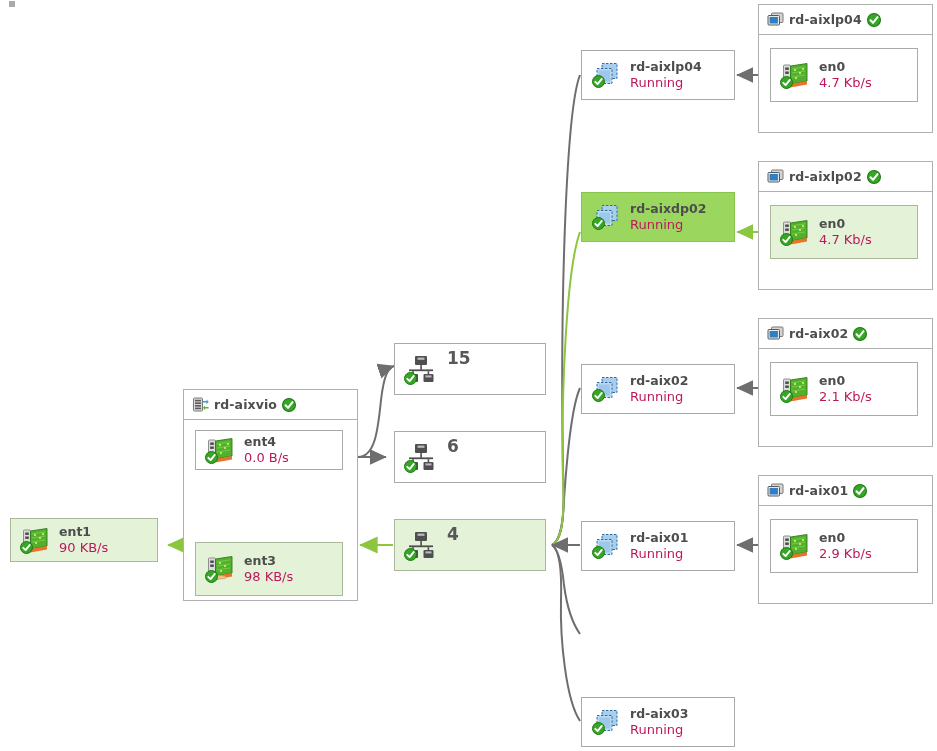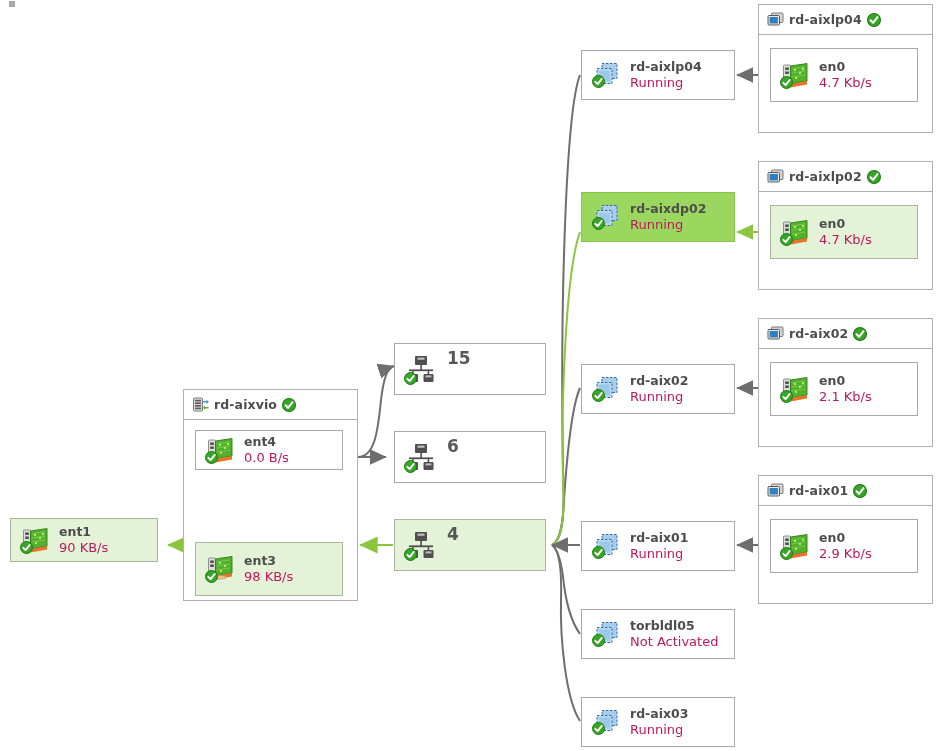--- a/index.html
+++ b/index.html
@@ -363,41 +363,20 @@
           </svg>
         </span>
       </span>
       <span class="node-text">
         <span class="n-name">rd-aix01</span>
         <span class="n-sub">Running</span>
       </span>
     </div>
   </div>
 
-  <div class="box" style="left:581px;top:609px;width:154px;height:50px;">
-    <div class="node-inner">
-      <span class="ico">
-        <svg width="30" height="30" viewBox="0 0 30 30">
-          <rect x="10" y="3.5" width="15" height="15" fill="#a9cdea" stroke="#2b6ca8" stroke-width="1" stroke-dasharray="2.4 1.6"></rect>
-          <rect x="5" y="8.5" width="15" height="15" fill="#bcd9f2" stroke="#2b6ca8" stroke-width="1" stroke-dasharray="2.4 1.6"></rect>
-          <rect x="7" y="10.5" width="11" height="11" fill="#9ec8ea"></rect>
-        </svg>
-        <span class="badge" style="left:0px;bottom:2px;">
-          <svg width="13" height="13" viewBox="0 0 13 13">
-            <circle cx="6.5" cy="6.5" r="6" fill="#37a526" stroke="#1d7a11" stroke-width="1"></circle>
-            <path d="M3.3,6.8 L5.6,9.1 L9.8,3.9" stroke="#fff" stroke-width="1.9" fill="none" stroke-linecap="round" stroke-linejoin="round"></path>
-          </svg>
-        </span>
-      </span>
-      <span class="node-text">
-        <span class="n-name">torbldl05</span>
-        <span class="n-sub">Not Activated</span>
-      </span>
-    </div>
-  </div>
 
   <div class="box" style="left:581px;top:697px;width:154px;height:50px;">
     <div class="node-inner">
       <span class="ico">
         <svg width="30" height="30" viewBox="0 0 30 30">
           <rect x="10" y="3.5" width="15" height="15" fill="#a9cdea" stroke="#2b6ca8" stroke-width="1" stroke-dasharray="2.4 1.6"></rect>
           <rect x="5" y="8.5" width="15" height="15" fill="#bcd9f2" stroke="#2b6ca8" stroke-width="1" stroke-dasharray="2.4 1.6"></rect>
           <rect x="7" y="10.5" width="11" height="11" fill="#9ec8ea"></rect>
         </svg>
         <span class="badge" style="left:0px;bottom:2px;">

